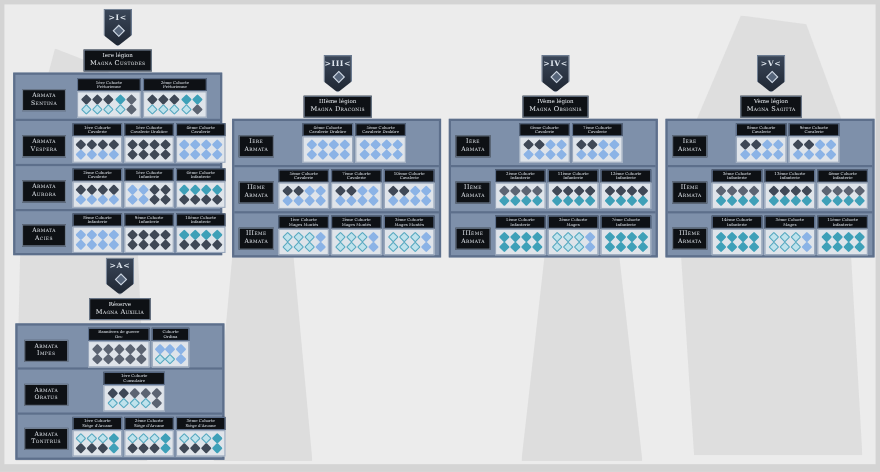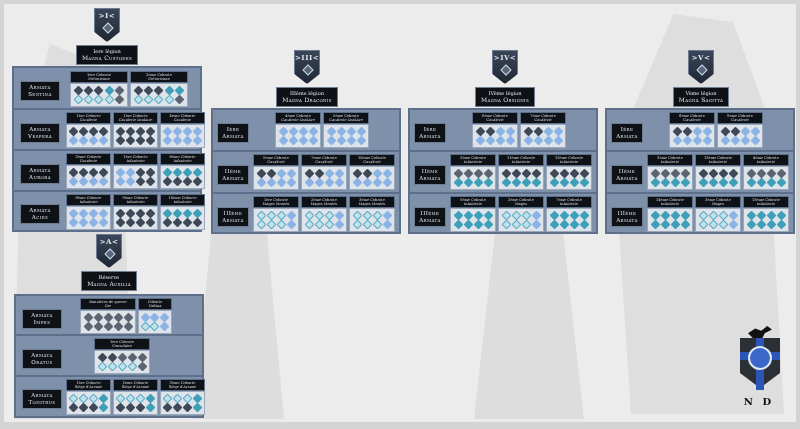--- a/index.html
+++ b/index.html
@@ -948,21 +948,13 @@
               <div class="unit u-dark"></div>
               <div class="unit u-dark"></div>
               <div class="unit u-dark"></div>
               <div class="unit u-teal"></div>
             </div>
           </div>
       </div>
     </div>
   </div>
 
-  <div class="logo">
-    <div class="beast"></div>
-    <div class="shield"></div>
-    <div class="cross-v"></div>
-    <div class="cross-h"></div>
-    <div class="seal"></div>
-    <div class="initials">N D</div>
-  </div>
 </div>
 
 </body></html>

